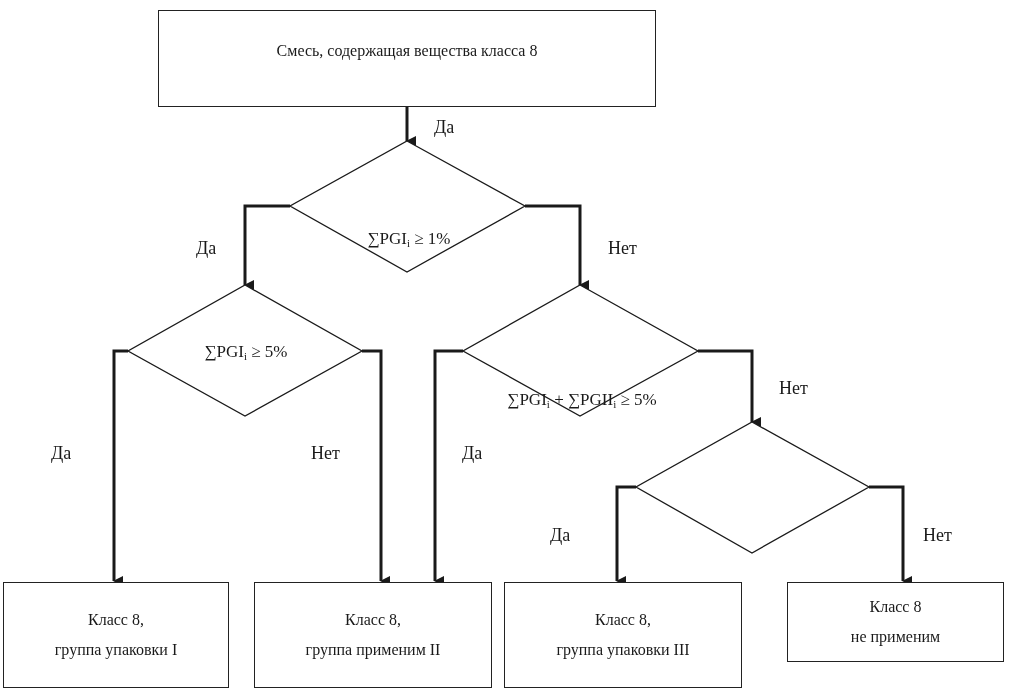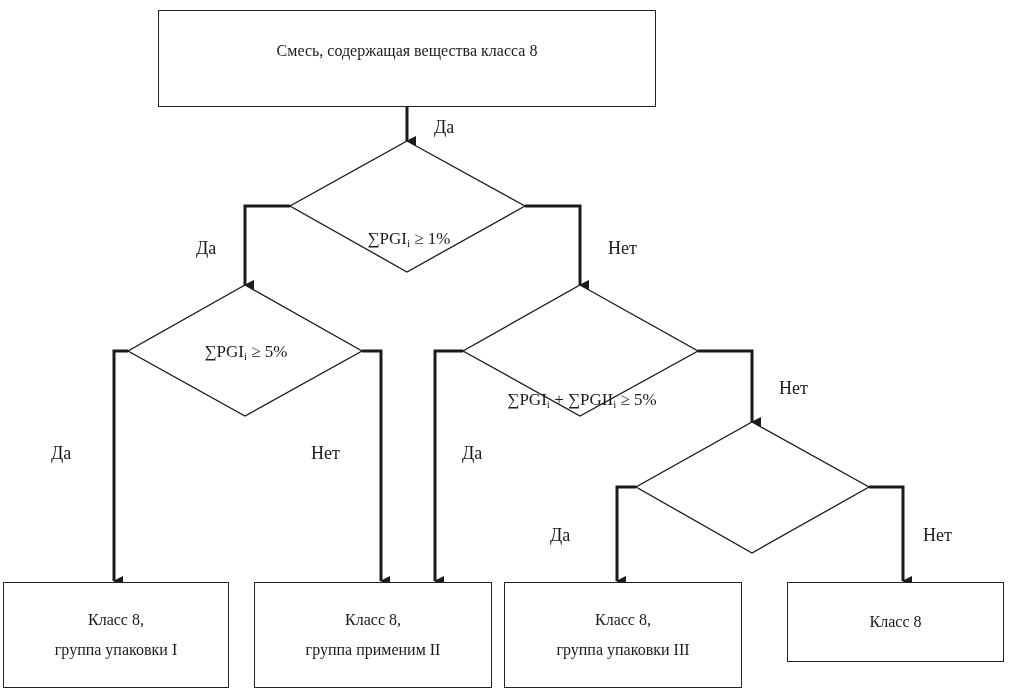--- a/index.html
+++ b/index.html
@@ -91,14 +91,15 @@
 </div>
 <div class="box" style="left:504px; top:582px; width:238px; height:106px;">
   <div>
     <div>Класс 8,</div>
     <div>группа упаковки III</div>
   </div>
 </div>
 <div class="box" style="left:787px; top:582px; width:217px; height:80px;">
   <div>
     <div>Класс 8</div>
+    <div>не применим</div>
   </div>
 </div>
 
 </body></html>

